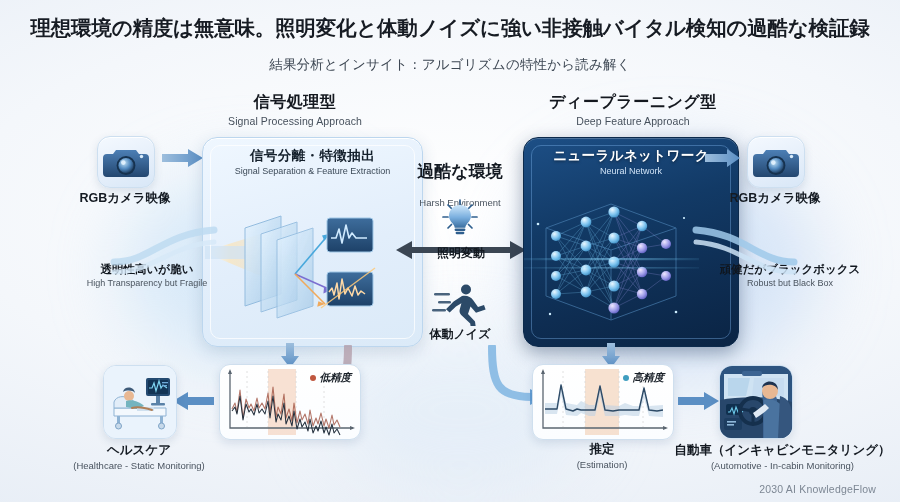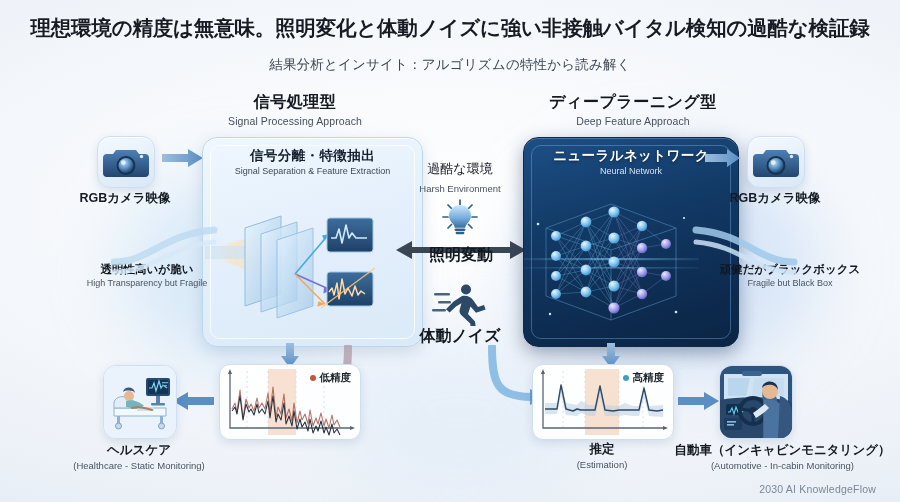--- a/index.html
+++ b/index.html
@@ -88,31 +88,32 @@
   .panel-dl .panel-title .jp{color:#ffffff;text-shadow:0 1px 3px rgba(0,0,0,.5);}
   .panel-dl .panel-title .en{color:#cfe2f6;}
 
   
   .note{position:absolute;text-align:center;}
   .note .jp{font-size:11.5px;font-weight:bold;color:#10161e;white-space:nowrap;}
   .note .en{font-size:9px;color:#4a545f;margin-top:1px;white-space:nowrap;}
 
   
   .mid-title{position:absolute;left:380px;top:160px;width:160px;text-align:center;}
-  .mid-title .jp{font-size:13px;font-weight:normal;color:#141a22;}
-  .mid-title .en{font-size:9.5px;color:#4a545f;margin-top:5px;}
-  .mid-label{position:absolute;width:160px;text-align:center;font-size:16px;font-weight:bold;color:#131920;}
+  .mid-title .jp{font-size:17px;font-weight:bold;color:#141a22;}
+  .mid-title .en{font-size:9.5px;color:#4a545f;margin-top:14px;}
+  .mid-label{position:absolute;width:160px;text-align:center;font-size:12px;font-weight:bold;color:#131920;}
 
   
   .wave-card{
     position:absolute;border-radius:11px;
     background:linear-gradient(180deg,#ffffff 0%,#fbfdff 100%);
     border:1px solid #cfdfee;
     box-shadow:0 3px 10px rgba(45,80,125,.14);
     overflow:hidden;
+    font-style:italic;
   }
   .wave-legend{position:absolute;right:9px;top:6px;display:flex;align-items:center;gap:4px;}
   .wave-legend .dot{width:6px;height:6px;border-radius:50%;display:block;}
   .wave-legend .txt{font-size:10.5px;font-weight:bold;}
 
   svg{display:block;}
   .nolabel{position:absolute;}
 </style>
 </head>
 <body>
@@ -361,21 +362,21 @@
       <circle cx="25.3" cy="25.6" r="2.3" fill="#e7f4ff" opacity=".85"></circle>
       <circle cx="43.5" cy="19.5" r="1.7" fill="#d9ecfb"></circle>
     </svg>
   </div>
   <div class="cap" style="left:705px;top:190px;width:140px;">
     <div class="jp">RGBカメラ映像</div>
   </div>
 
   <div class="note" style="left:690px;top:262px;width:200px;">
     <div class="jp">頑健だがブラックボックス</div>
-    <div class="en">Fragile but Black Box</div>
+    <div class="en">Robust but Black Box</div>
   </div>
 
   <svg class="nolabel" style="left:278px;top:343px;" width="24" height="26">
     <defs>
         <linearGradient id="ard" x1="0" y1="0" x2="0" y2="1">
       <stop offset="0" stop-color="#9dbedd"></stop>
           <stop offset="1" stop-color="#5b8fc4"></stop>
         </linearGradient>
       </defs>
     <path d="M8 0h8v13h5l-9 12-9-12h5z" fill="url(#ard)"></path>

